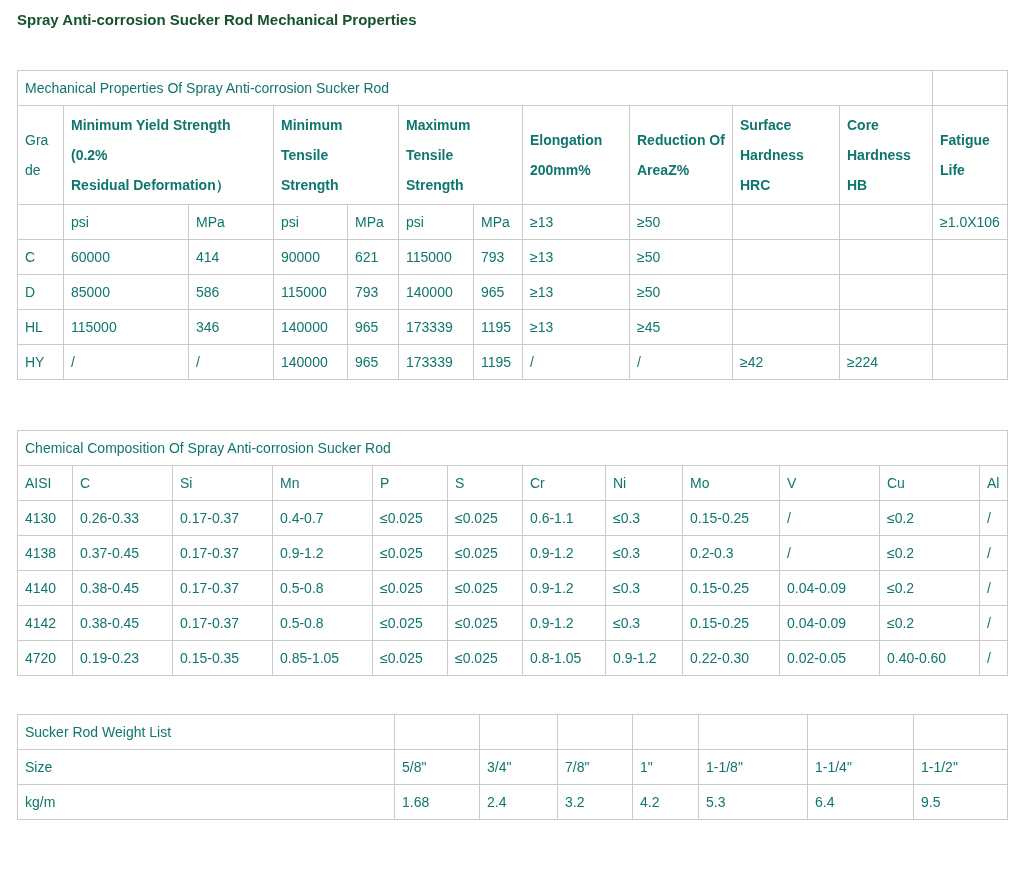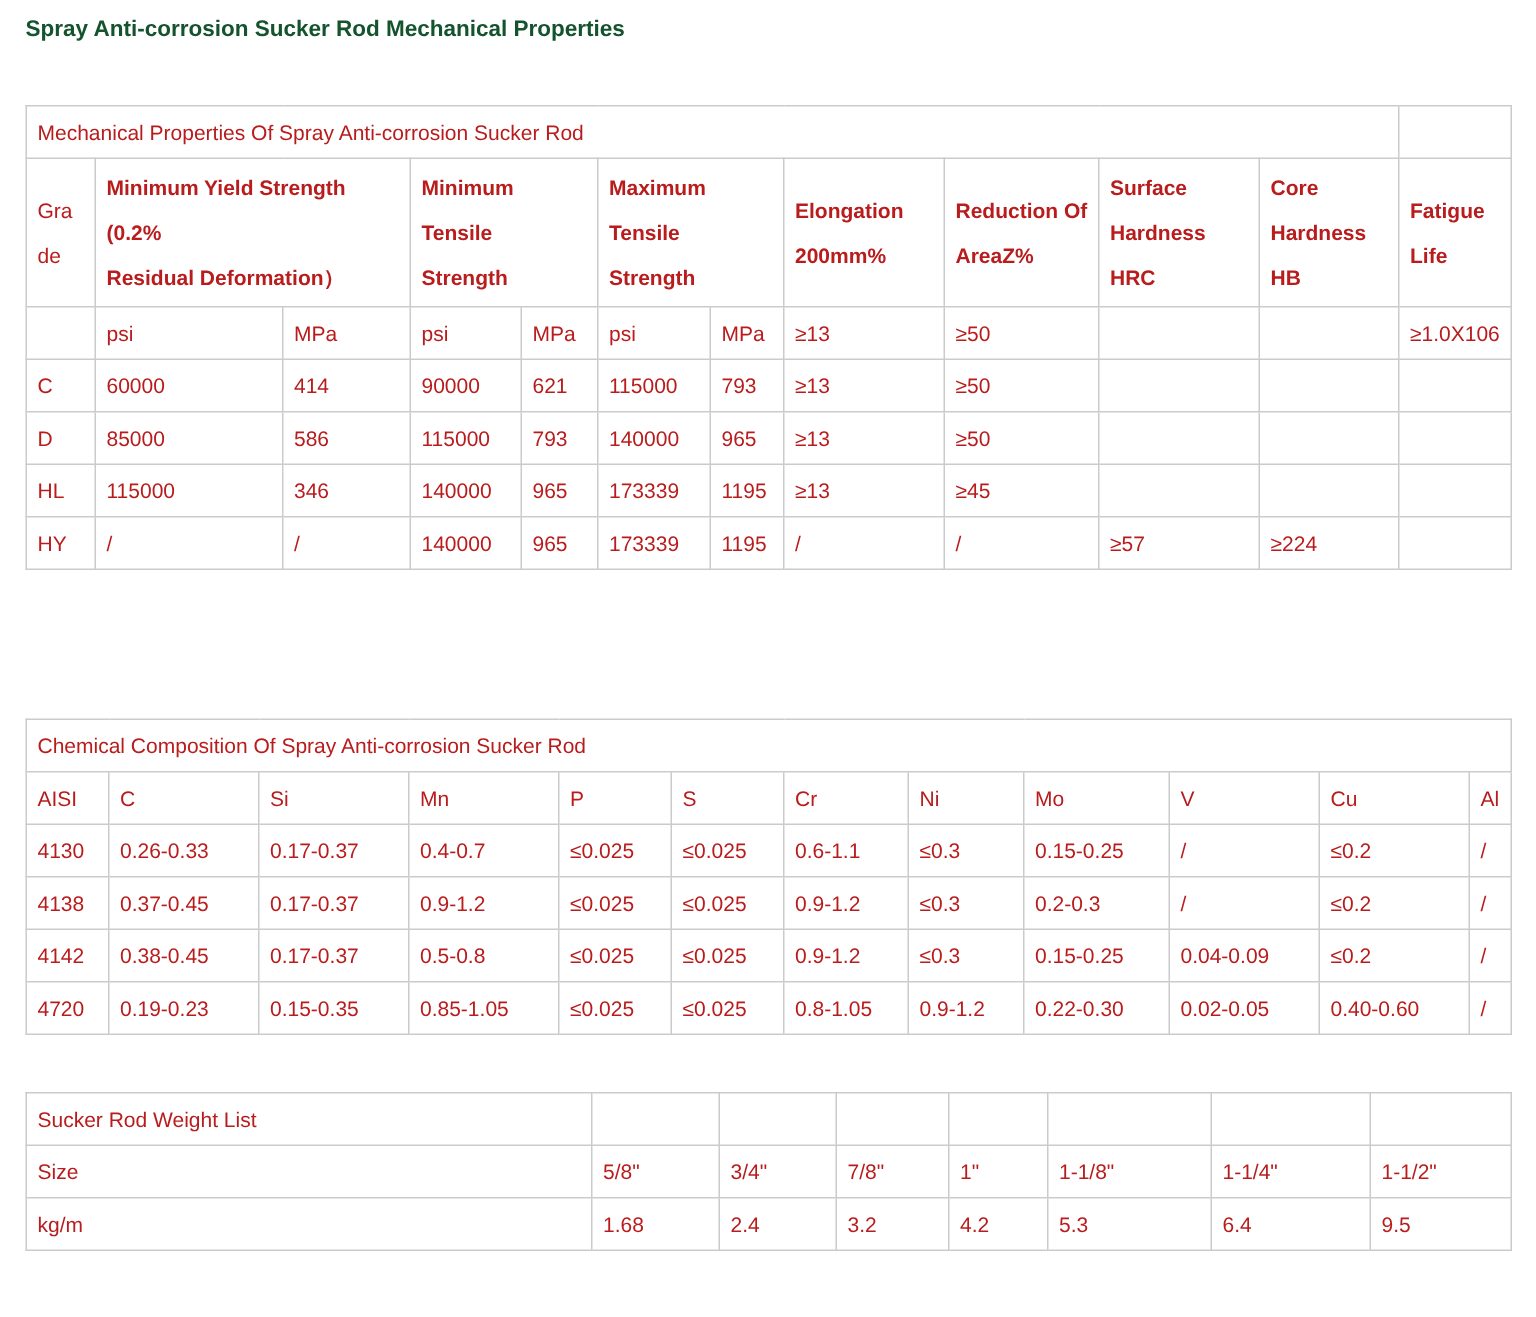--- a/index.html
+++ b/index.html
@@ -17,36 +17,36 @@
     padding-top: 10px;
     font-size: 15px;
     line-height: 20px;
     font-weight: bold;
     color: #14532d;
   }
   table {
     border-collapse: collapse;
     table-layout: fixed;
     width: 990px;
-    color: #b91c1c;
+    color: #0f766e;
   }
   td {
     border: 1px solid #cbcbcb;
     padding: 2px 7px;
     font-size: 14px;
     line-height: 30px;
     vertical-align: middle;
     text-align: left;
     overflow: hidden;
     word-wrap: break-word;
   }
   .wrap2 { white-space: pre-line; font-weight: bold; }   
   .hdr-row td { padding-top: 4px; padding-bottom: 4px; }
   #mech-table   { margin-top: 40px; }
-  #chem-table   { margin-top: 99px; }
+  #chem-table   { margin-top: 50px; }
   #weight-table { margin-top: 38px; }
 </style>
 </head>
 <body>
 
 <div class="page">
 
   <h1 class="page-title">Spray Anti-corrosion Sucker Rod Mechanical Properties</h1>
 
   <table id="mech-table">
@@ -147,21 +147,21 @@
     <tr>
       <td>HY</td>
       <td>/</td>
       <td>/</td>
       <td>140000</td>
       <td>965</td>
       <td>173339</td>
       <td>1195</td>
       <td>/</td>
       <td>/</td>
-      <td>≥57</td>
+      <td>≥42</td>
       <td>≥224</td>
       <td></td>
     </tr>
   </tbody>
     </table>
 
   <table id="chem-table">
     <colgroup>
       <col style="width:55px">
         <col style="width:100px">
@@ -216,20 +216,34 @@
       <td>≤0.025</td>
       <td>≤0.025</td>
       <td>0.9-1.2</td>
       <td>≤0.3</td>
       <td>0.2-0.3</td>
       <td>/</td>
       <td>≤0.2</td>
       <td>/</td>
     </tr>
     <tr>
+      <td>4140</td>
+      <td>0.38-0.45</td>
+      <td>0.17-0.37</td>
+      <td>0.5-0.8</td>
+      <td>≤0.025</td>
+      <td>≤0.025</td>
+      <td>0.9-1.2</td>
+      <td>≤0.3</td>
+      <td>0.15-0.25</td>
+      <td>0.04-0.09</td>
+      <td>≤0.2</td>
+      <td>/</td>
+    </tr>
+    <tr>
       <td>4142</td>
       <td>0.38-0.45</td>
       <td>0.17-0.37</td>
       <td>0.5-0.8</td>
       <td>≤0.025</td>
       <td>≤0.025</td>
       <td>0.9-1.2</td>
       <td>≤0.3</td>
       <td>0.15-0.25</td>
       <td>0.04-0.09</td>

